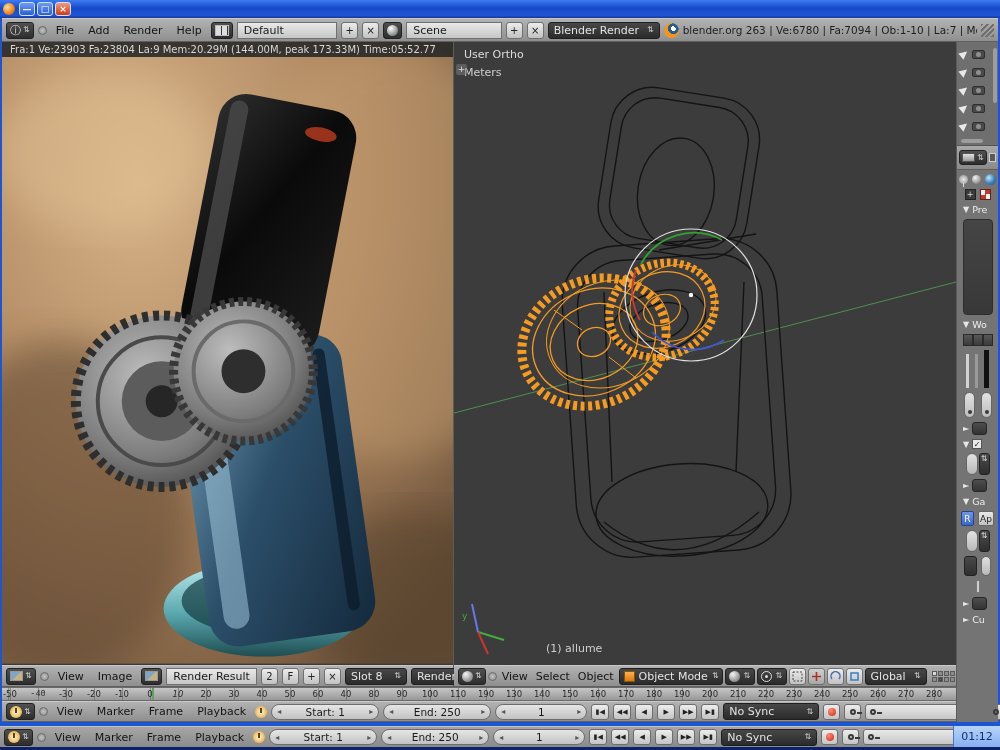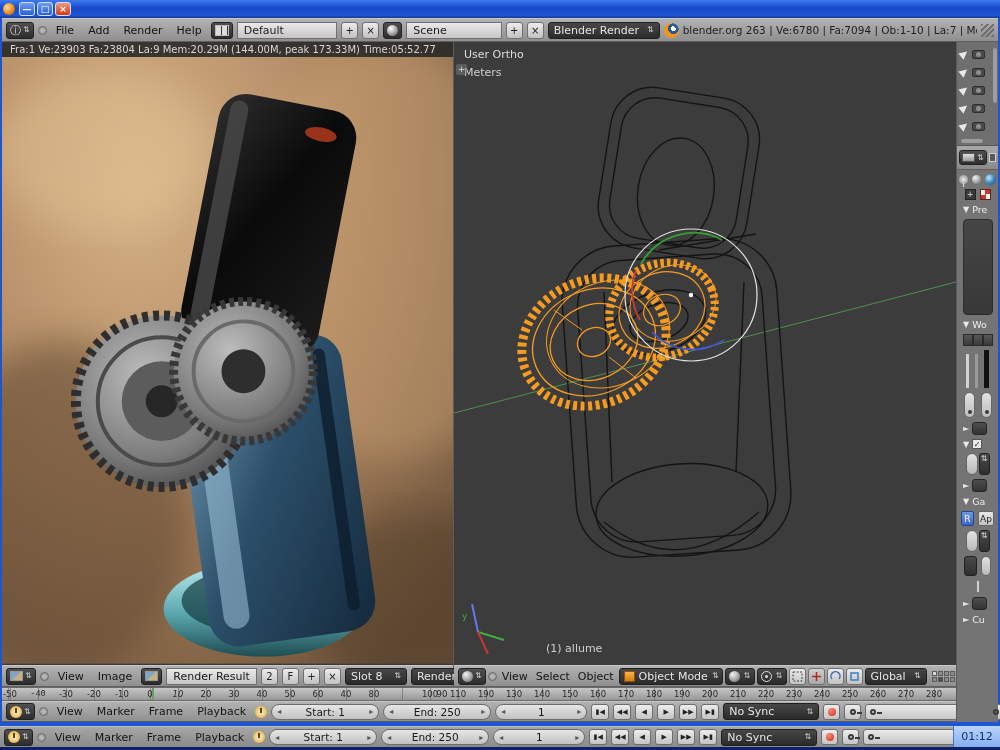--- a/index.html
+++ b/index.html
@@ -449,21 +449,21 @@
             <span class="rlabel" style="left: 120px;">-10</span>
             <span class="rlabel" style="left: 148px;">0</span>
             <span class="rlabel" style="left: 176px; font-style: italic;">10</span>
             <span class="rlabel" style="left: 204px;">20</span>
             <span class="rlabel" style="left: 232px;">30</span>
             <span class="rlabel" style="left: 260px;">40</span>
             <span class="rlabel" style="left: 288px;">50</span>
             <span class="rlabel" style="left: 316px;">60</span>
             <span class="rlabel" style="left: 344px;">40</span>
             <span class="rlabel" style="left: 372px;">80</span>
-            <span class="rlabel" style="left: 400px; margin-left: 40px;">90</span>
+            <span class="rlabel" style="left: 400px;">90</span>
             <span class="rlabel" style="left: 428px;">100</span>
             <span class="rlabel" style="left: 456px;">110</span>
             <span class="rlabel" style="left: 484px;">190</span>
             <span class="rlabel" style="left: 512px;">130</span>
             <span class="rlabel" style="left: 540px;">140</span>
             <span class="rlabel" style="left: 568px;">150</span>
             <span class="rlabel" style="left: 596px;">160</span>
             <span class="rlabel" style="left: 624px;">170</span>
             <span class="rlabel" style="left: 652px;">180</span>
             <span class="rlabel" style="left: 680px;">190</span>

